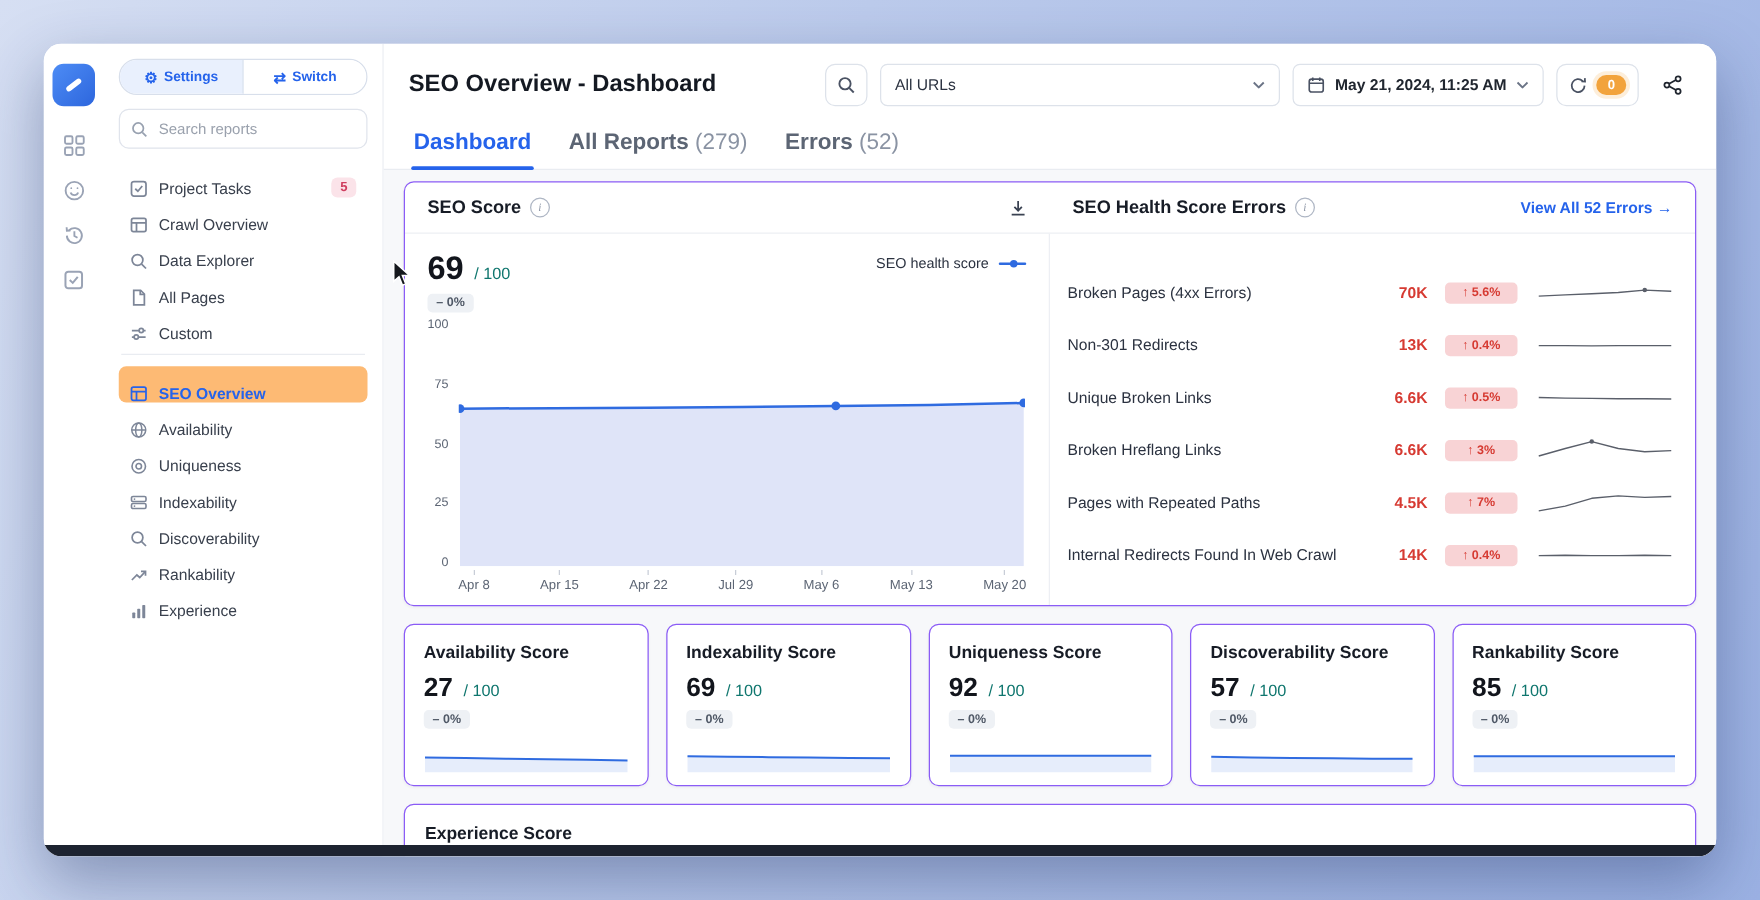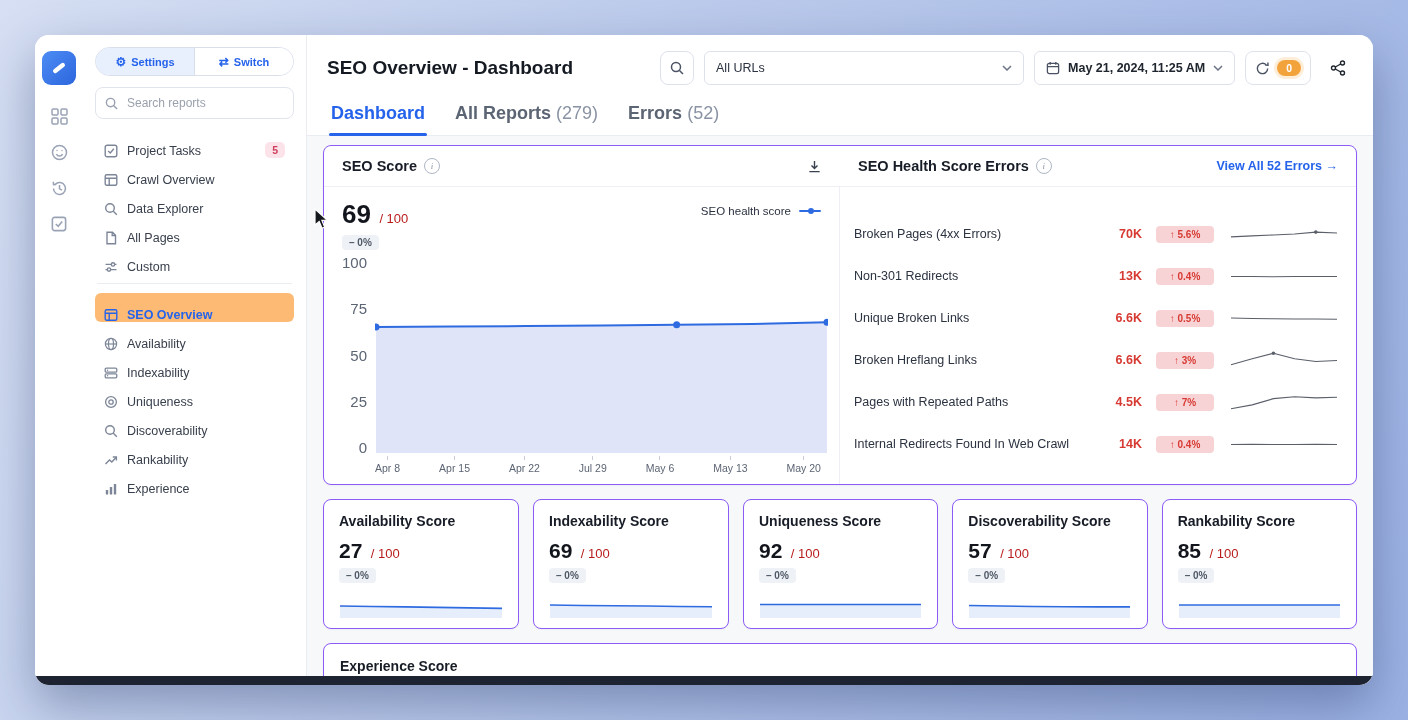--- a/index.html
+++ b/index.html
@@ -56,27 +56,27 @@
   .card-header{display:flex;border-bottom:1px solid #edeff4;flex-shrink:0;}
   .ch-left{width:50%;display:flex;align-items:center;justify-content:space-between;padding:12px 18px;box-sizing:border-box;}
   .ch-right{flex:1;display:flex;align-items:center;justify-content:space-between;padding:12px 18px;}
   .panel-title{font-size:14.5px;font-weight:bold;color:#171c26;display:flex;align-items:center;gap:7px;}
   .info-dot{width:14px;height:14px;border:1px solid #aeb6c4;border-radius:50%;color:#8d96a6;font-size:9px;display:flex;align-items:center;justify-content:center;font-weight:normal;font-family:"Liberation Serif",serif;font-style:italic;cursor:pointer;}
   .view-all{font-size:12.5px;font-weight:bold;color:#2563eb;cursor:pointer;white-space:nowrap;}
   .card-body{flex:1;display:flex;min-height:0;}
   .body-left{width:50%;border-right:1px solid #edeff4;padding:12px 18px 6px;box-sizing:border-box;display:flex;flex-direction:column;}
   .score-row{display:flex;justify-content:space-between;align-items:flex-start;}
   .score-big{font-size:26px;font-weight:bold;color:#12151c;}
-  .score-max{font-size:13px;color:#b91c1c;margin-left:4px;}
+  .score-max{font-size:13px;color:#0f766e;margin-left:4px;}
   .delta-pill{display:inline-block;background:#eef1f5;color:#4f5866;font-size:10px;font-weight:bold;border-radius:4px;padding:2px 7px;margin-top:5px;}
   .legend{display:flex;align-items:center;gap:8px;font-size:11.5px;color:#2b3240;margin-top:6px;}
   .legend-glyph{width:22px;height:2px;background:#2f6be0;position:relative;border-radius:1px;display:inline-block;}
   .legend-glyph::after{content:"";position:absolute;width:6px;height:6px;background:#2f6be0;border-radius:50%;top:-2px;left:9px;}
   .chart-wrap{flex:1;display:flex;margin-top:4px;min-height:0;}
-  .y-axis{display:flex;flex-direction:column;justify-content:space-between;align-items:flex-end;font-size:15px;color:#5c6574;padding:0 8px 22px 0;gap:12px;}
+  .y-axis{display:flex;flex-direction:column;justify-content:space-between;align-items:flex-end;font-size:10px;color:#5c6574;padding:0 8px 22px 0;gap:12px;}
   .plot-col{flex:1;display:flex;flex-direction:column;min-width:0;}
   .chart-plot{flex:1;min-height:0;}
   .x-axis{height:22px;display:flex;justify-content:space-between;font-size:10.5px;color:#5c6574;padding-top:3px;}
   .x-tick{text-align:center;}
   .x-tick::before{content:"";display:block;width:1px;height:4px;background:#c8cdd7;margin:0 auto 2px;}
   .body-right{flex:1;padding:26px 18px 0 14px;box-sizing:border-box;}
   .err-row{display:flex;align-items:center;height:42px;}
   .err-label{flex:1;font-size:12.5px;color:#2b3240;padding-right:8px;}
   .err-value{width:44px;text-align:right;font-size:12.5px;font-weight:bold;color:#d63a32;}
   .err-badge{width:58px;margin-left:14px;background:#f8d3d5;color:#d63a32;font-size:10px;font-weight:bold;border-radius:4px;text-align:center;padding:3px 0;box-sizing:border-box;}
@@ -223,36 +223,36 @@
               <circle cx="7" cy="7" r="5.6"></circle>
               <ellipse cx="7" cy="7" rx="2.5" ry="5.6"></ellipse>
               <path d="M1.4 7 H12.6"></path>
             </svg>
           </span>
         <span class="mi-label">Availability</span>
       </div>
       <div class="menu-item">
         <span class="mi-icon">
             <svg width="14" height="14" viewBox="0 0 14 14" fill="none" stroke="currentColor" stroke-width="1.3">
+              <circle cx="7" cy="7" r="5.4"></circle>
+              <circle cx="7" cy="7" r="2.2"></circle>
+            </svg>
+          </span>
+        <span class="mi-label">Uniqueness</span>
+      </div>
+      <div class="menu-item">
+        <span class="mi-icon">
+            <svg width="14" height="14" viewBox="0 0 14 14" fill="none" stroke="currentColor" stroke-width="1.3">
               <rect x="1.2" y="2.2" width="11.6" height="4" rx="1.2"></rect>
               <rect x="1.2" y="7.8" width="11.6" height="4" rx="1.2"></rect>
               <circle cx="3.6" cy="4.2" r="0.7" fill="currentColor" stroke="none"></circle>
               <circle cx="3.6" cy="9.8" r="0.7" fill="currentColor" stroke="none"></circle>
             </svg>
           </span>
         <span class="mi-label">Indexability</span>
-      </div>
-      <div class="menu-item">
-        <span class="mi-icon">
-            <svg width="14" height="14" viewBox="0 0 14 14" fill="none" stroke="currentColor" stroke-width="1.3">
-              <circle cx="7" cy="7" r="5.4"></circle>
-              <circle cx="7" cy="7" r="2.2"></circle>
-            </svg>
-          </span>
-        <span class="mi-label">Uniqueness</span>
       </div>
       <div class="menu-item">
         <span class="mi-icon">
             <svg width="14" height="14" viewBox="0 0 14 14" fill="none" stroke="currentColor" stroke-width="1.4">
               <circle cx="6" cy="6" r="4.3"></circle>
               <path d="M9.3 9.3 L12.8 12.8"></path>
             </svg>
           </span>
         <span class="mi-label">Discoverability</span>
       </div>

